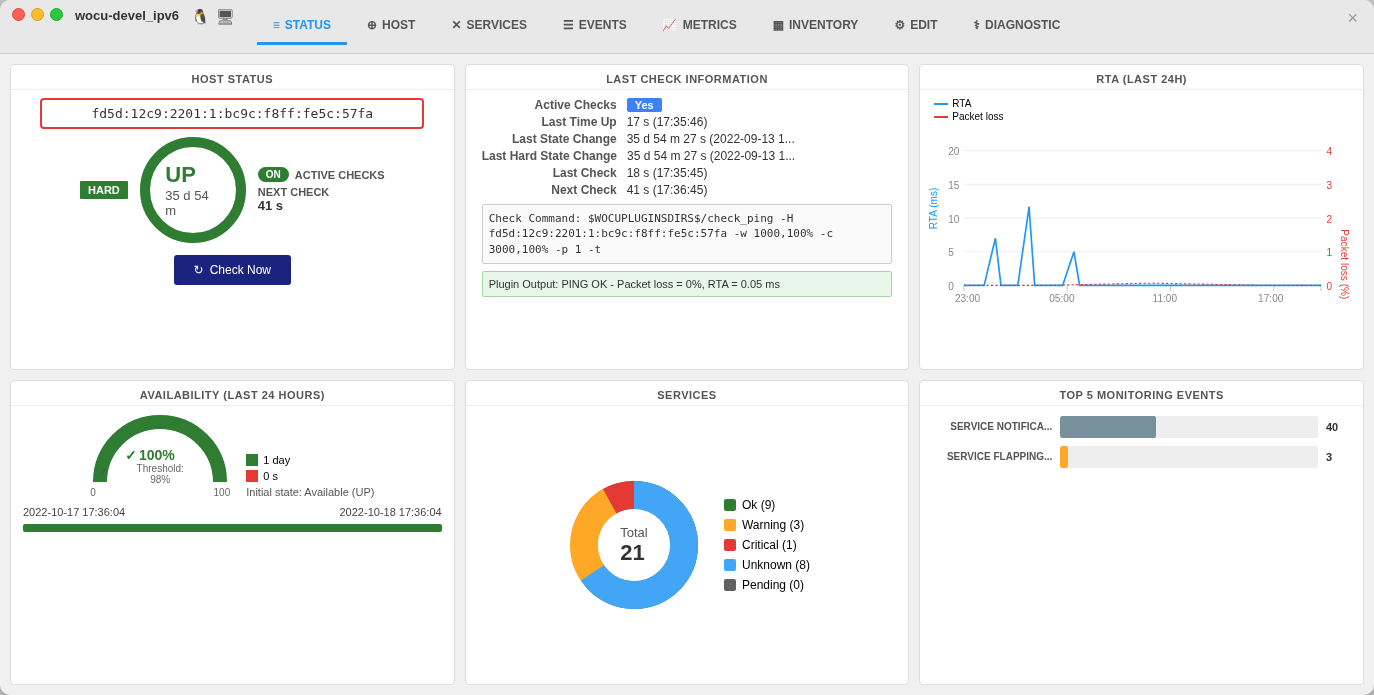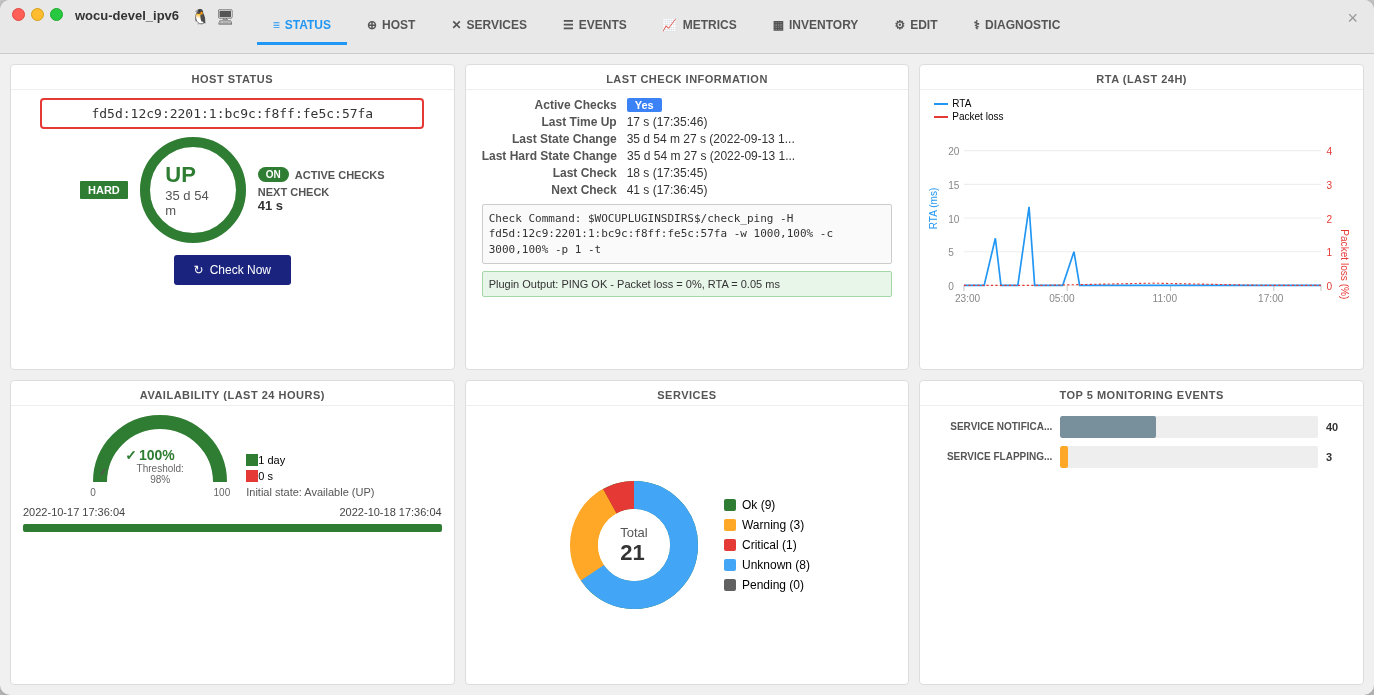--- a/index.html
+++ b/index.html
@@ -52,21 +52,21 @@
     .rta-legend { display: flex; flex-direction: column; gap: 2px; position: absolute; top: 8px; left: 14px; z-index: 2; }
     .legend-item { display: flex; align-items: center; gap: 4px; font-size: 10px; }
     .legend-dot-blue { width: 14px; height: 2px; background: #2196F3; }
     .legend-dot-red { width: 14px; height: 2px; background: #e53935; }
 
     
     .avail-content { flex: 1; display: flex; flex-direction: column; align-items: center; padding: 6px 12px; gap: 4px; }
     .gauge-row { display: flex; align-items: flex-end; gap: 16px; width: 100%; justify-content: center; }
     .gauge-container { position: relative; width: 140px; height: 75px; }
     .gauge-legend { display: flex; flex-direction: column; gap: 4px; font-size: 11px; }
-    .legend-box { display: flex; align-items: flex-start; }
+    .legend-box { display: flex; align-items: flex-start; gap: 5px; }
     .box-green { width: 12px; height: 12px; background: #2e7d32; }
     .box-red { width: 12px; height: 12px; background: #e53935; }
     .initial-state { font-size: 11px; color: #555; }
     .threshold { font-size: 10px; color: #666; }
     .avail-dates { display: flex; justify-content: space-between; width: 100%; font-size: 11px; color: #444; margin-top: 4px; }
     .avail-bar { width: 100%; height: 8px; background: #2e7d32; border-radius: 2px; margin-top: 2px; }
     .gauge-labels { display: flex; justify-content: space-between; width: 140px; font-size: 10px; color: #666; }
 
     
     .services-content { flex: 1; display: flex; align-items: center; justify-content: center; padding: 8px; gap: 20px; }

